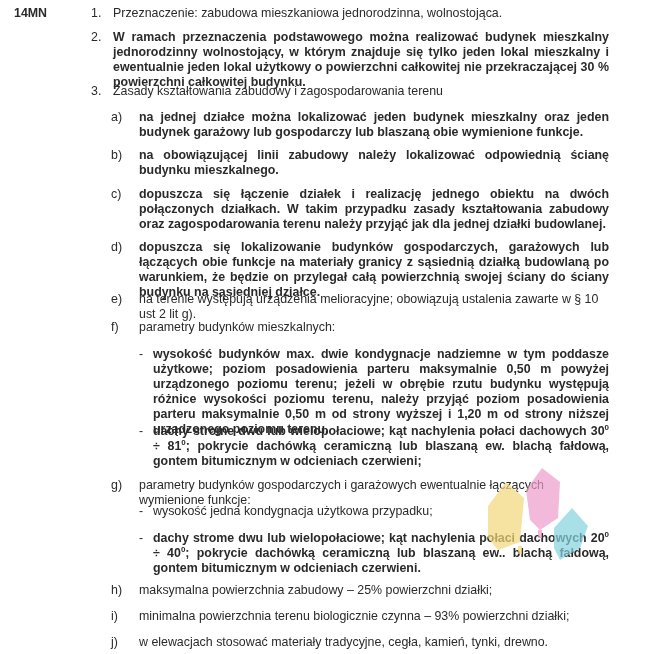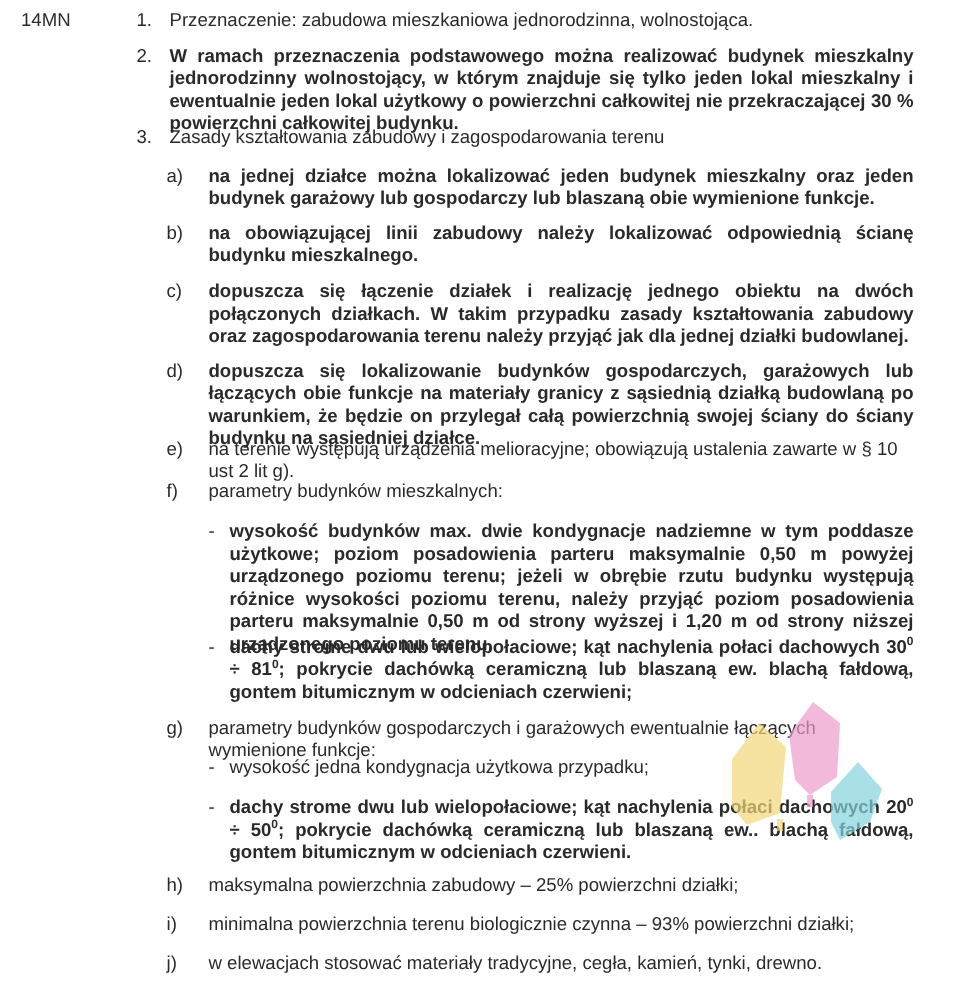--- a/index.html
+++ b/index.html
@@ -2,21 +2,21 @@
 <html><head>
 <meta charset="utf-8">
 <style>
   html, body { margin:0; padding:0; background:#ffffff; }
   body {
     width:651px; height:654px; overflow:hidden; position:relative;
     font-family: "Liberation Sans", sans-serif;
     color:#2a2a2a; font-size:12.4px; line-height:15px;
   }
   .abs { position:absolute; }
-  .code { left:14px; top:6px; }
+  .code { left:14px; top:6px;font-weight:bold; }
   .num  { left:91px; }
   .ntext{ left:113px; width:496px; }
   .let  { left:111px; }
   .ltext{ left:139px; width:470px; }
   .dash { left:139px; }
   .dtext{ left:153px; width:456px; }
   .j { text-align:justify; text-align-last:left;font-weight:bold; }
   sup { font-size:8px; line-height:0; vertical-align:5px; }
   .logo { left:480px; top:468px; width:110px; height:96px; opacity:0.7; }
 </style>
@@ -59,21 +59,21 @@
   <div class="abs dash" style="top:424px">-</div>
   <div class="abs dtext j" style="top:424px"><span>dachy strome dwu lub wielopołaciowe; kąt nachylenia połaci dachowych 30</span><sup>0</sup><span> ÷ 81</span><sup>0</sup><span>; pokrycie dachówką ceramiczną lub blaszaną ew. blachą fałdową, gontem bitumicznym w odcieniach czerwieni;</span></div>
 
   <div class="abs let" style="top:478px">g)</div>
   <div class="abs ltext" style="top:478px">parametry budynków gospodarczych i garażowych ewentualnie łączących wymienione funkcje:</div>
 
   <div class="abs dash" style="top:504px">-</div>
   <div class="abs dtext" style="top:504px">wysokość jedna kondygnacja użytkowa przypadku;</div>
 
   <div class="abs dash" style="top:531px">-</div>
-  <div class="abs dtext j" style="top:531px"><span>dachy strome dwu lub wielopołaciowe; kąt nachylenia połaci dachowych 20</span><sup>0</sup><span> ÷ 50</span><sup>0</sup><span>; pokrycie dachówką ceramiczną lub blaszaną ew.. blachą fałdową, gontem bitumicznym w odcieniach czerwieni.</span></div>
+  <div class="abs dtext j" style="top:531px"><span>dachy strome dwu lub wielopołaciowe; kąt nachylenia połaci dachowych 20</span><sup>0</sup><span> ÷ 40</span><sup>0</sup><span>; pokrycie dachówką ceramiczną lub blaszaną ew.. blachą fałdową, gontem bitumicznym w odcieniach czerwieni.</span></div>
 
   <div class="abs let" style="top:583px">h)</div>
   <div class="abs ltext" style="top:583px">maksymalna powierzchnia zabudowy – 25% powierzchni działki;</div>
 
   <div class="abs let" style="top:609px">i)</div>
   <div class="abs ltext" style="top:609px">minimalna powierzchnia terenu biologicznie czynna – 93% powierzchni działki;</div>
 
   <div class="abs let" style="top:635px">j)</div>
   <div class="abs ltext" style="top:635px">w elewacjach stosować materiały tradycyjne, cegła, kamień, tynki, drewno.</div>
 

